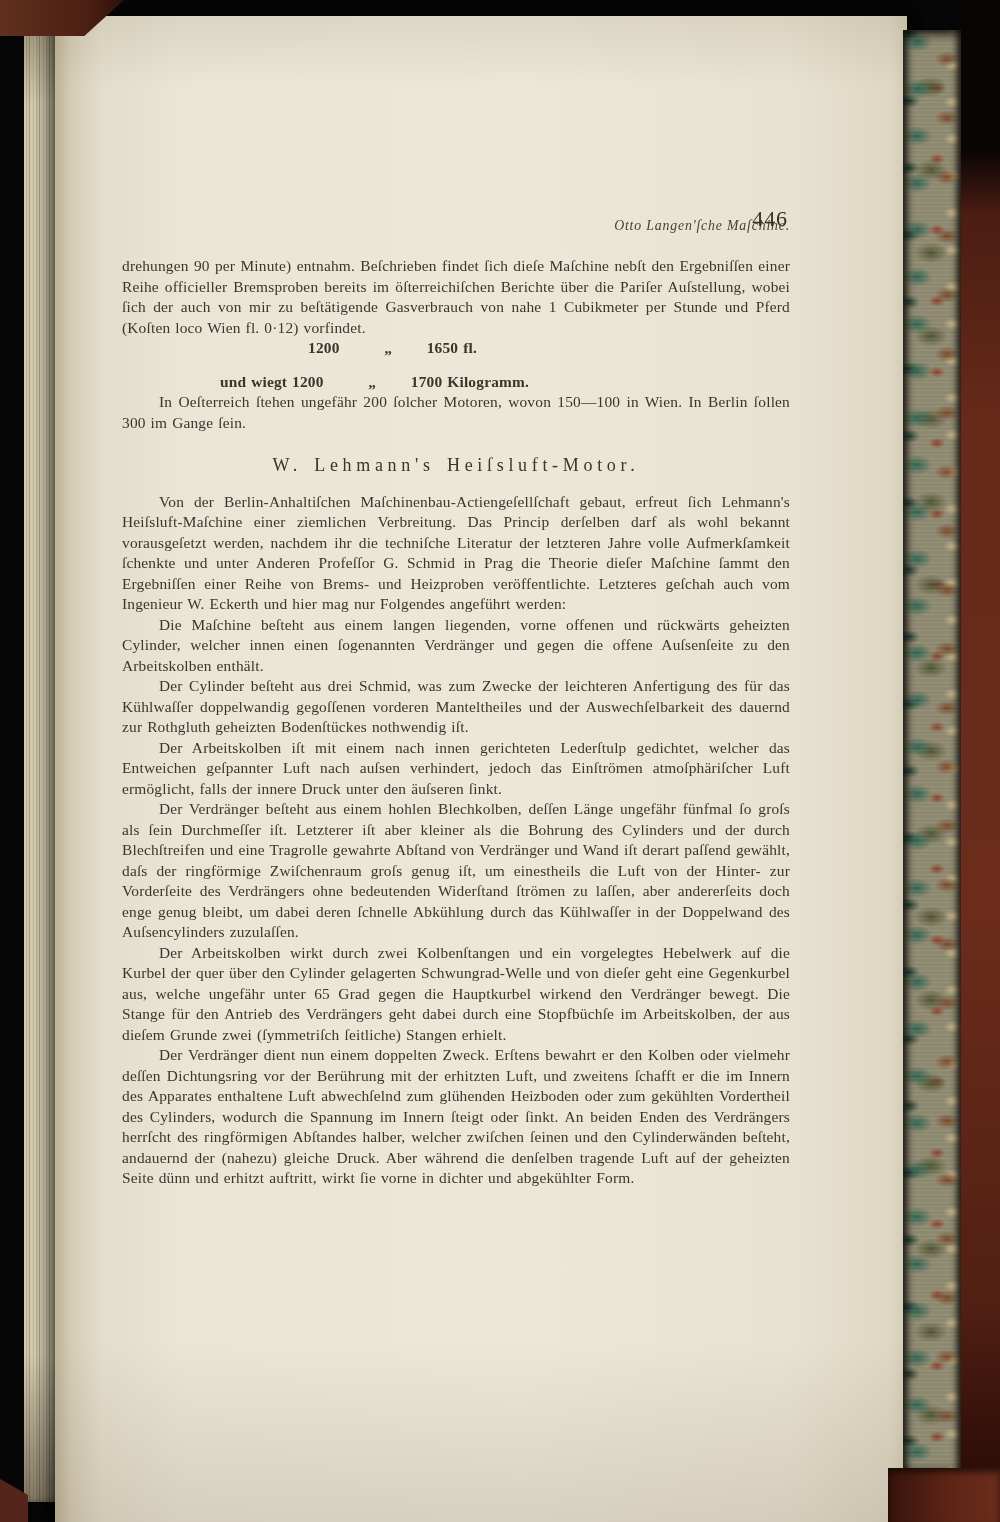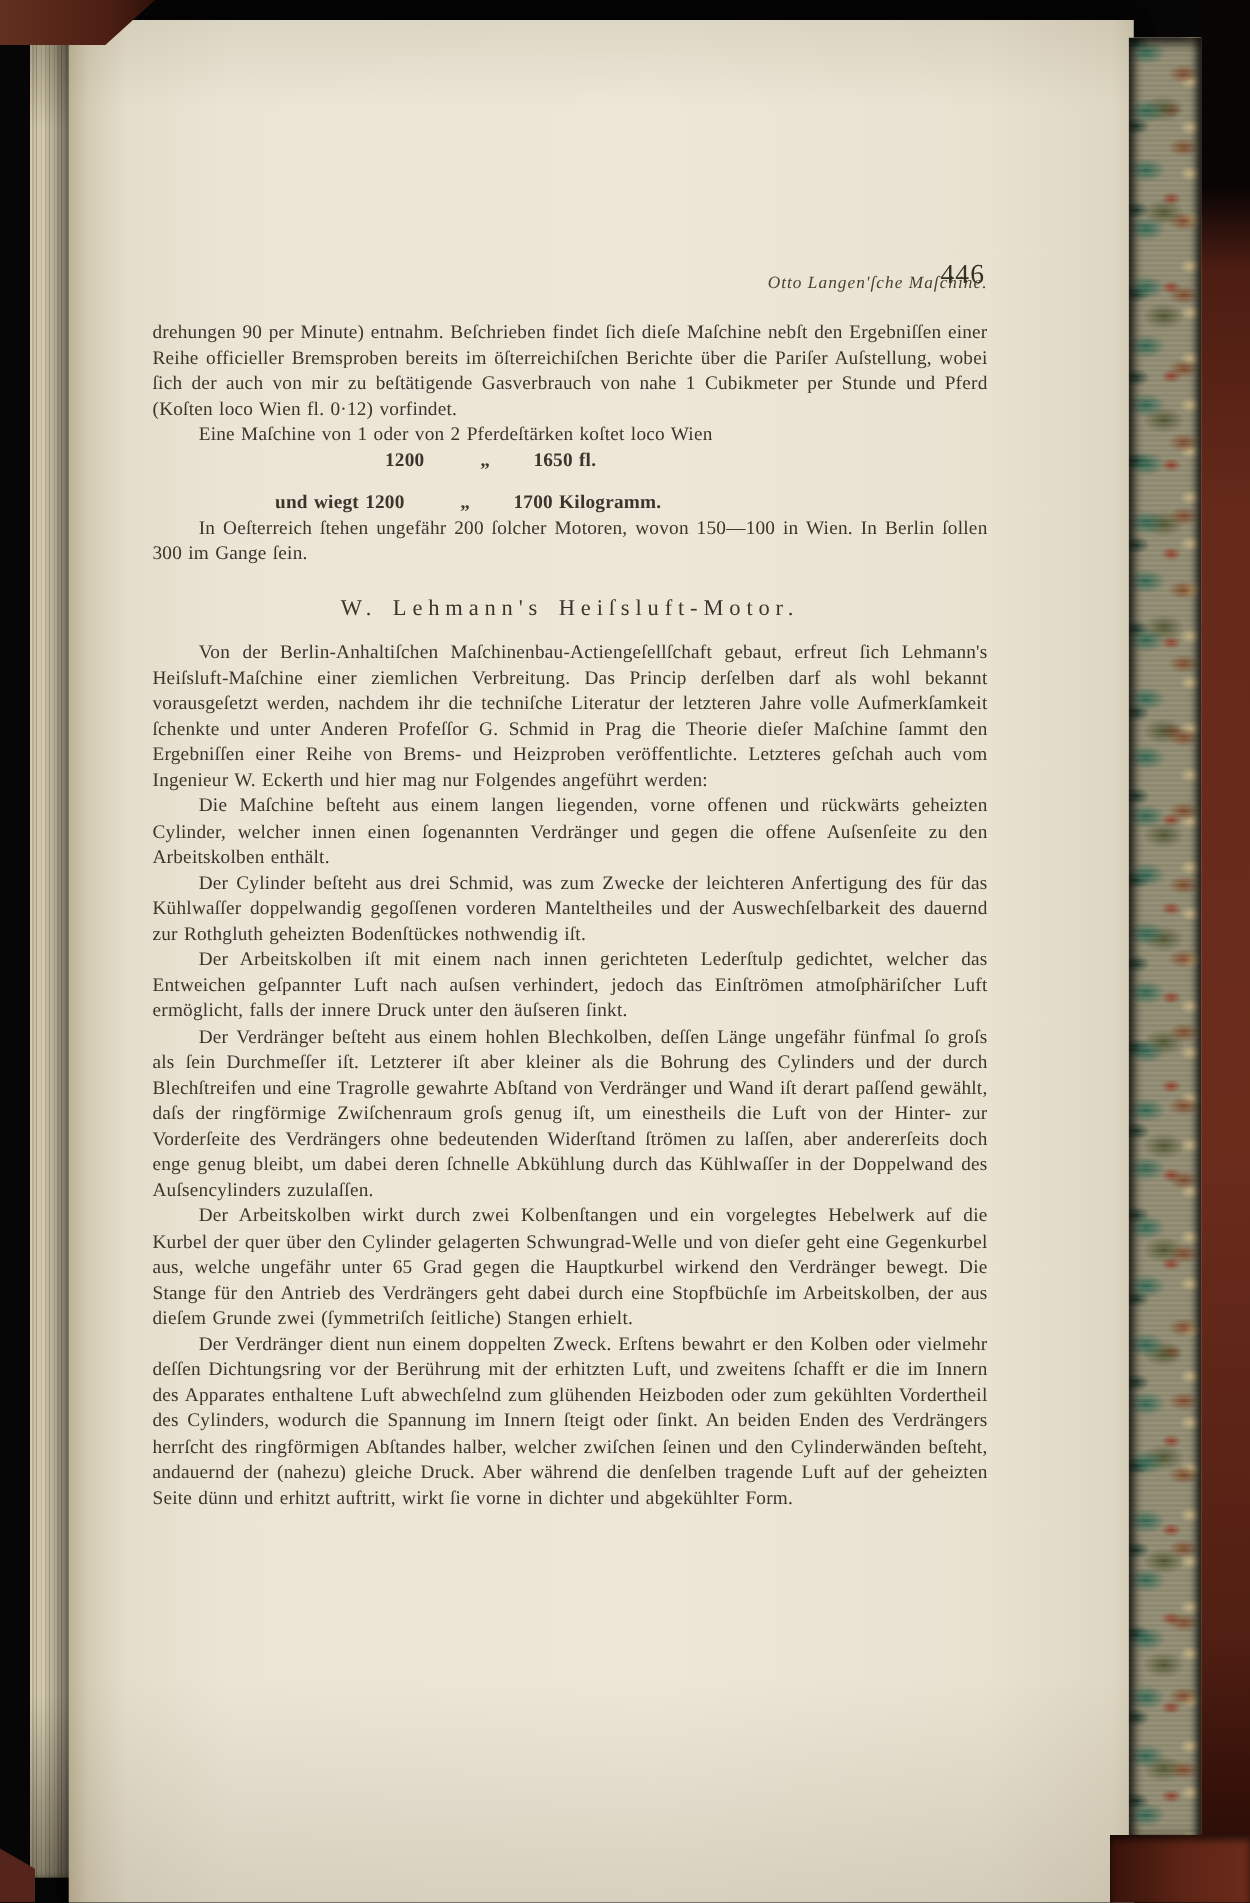--- a/index.html
+++ b/index.html
@@ -113,21 +113,20 @@
 
   <div class="page">
 
     <div class="running-header">
       <span class="running-title">Otto Langen'ſche Maſchine.</span>
       <span class="page-number">446</span>
     </div>
 
     <div class="text-block">
       <p class="cont">drehungen 90 per Minute) entnahm. Beſchrieben findet ſich dieſe Maſchine nebſt den Ergebniſſen einer Reihe officieller Bremsproben bereits im öſterreichiſchen Berichte über die Pariſer Auſstellung, wobei ſich der auch von mir zu beſtätigende Gasverbrauch von nahe 1 Cubikmeter per Stunde und Pferd (Koſten loco Wien fl. 0·12) vorfindet.</p>
-      <p>Eine Maſchine von 1 oder von 2 Pferdeſtärken koſtet loco Wien</p>
       <p class="price p1">1200         „       1650 fl.</p>
       <p class="price p2">und wiegt 1200         „       1700 Kilogramm.</p>
       <p>In Oeſterreich ſtehen ungefähr 200 ſolcher Motoren, wovon 150—100 in Wien. In Berlin ſollen 300 im Gange ſein.</p>
 
       <h2 class="section">W. Lehmann's Heiſsluft-Motor.</h2>
 
       <p>Von der Berlin-Anhaltiſchen Maſchinenbau-Actiengeſellſchaft gebaut, erfreut ſich Lehmann's Heiſsluft-Maſchine einer ziemlichen Verbreitung. Das Princip derſelben darf als wohl bekannt vorausgeſetzt werden, nachdem ihr die techniſche Literatur der letzteren Jahre volle Aufmerkſamkeit ſchenkte und unter Anderen Profeſſor G. Schmid in Prag die Theorie dieſer Maſchine ſammt den Ergebniſſen einer Reihe von Brems- und Heizproben veröffentlichte. Letzteres geſchah auch vom Ingenieur W. Eckerth und hier mag nur Folgendes angeführt werden:</p>
       <p>Die Maſchine beſteht aus einem langen liegenden, vorne offenen und rückwärts geheizten Cylinder, welcher innen einen ſogenannten Verdränger und gegen die offene Auſsenſeite zu den Arbeitskolben enthält.</p>
       <p>Der Cylinder beſteht aus drei Schmid, was zum Zwecke der leichteren Anfertigung des für das Kühlwaſſer doppelwandig gegoſſenen vorderen Manteltheiles und der Auswechſelbarkeit des dauernd zur Rothgluth geheizten Bodenſtückes nothwendig iſt.</p>
       <p>Der Arbeitskolben iſt mit einem nach innen gerichteten Lederſtulp gedichtet, welcher das Entweichen geſpannter Luft nach auſsen verhindert, jedoch das Einſtrömen atmoſphäriſcher Luft ermöglicht, falls der innere Druck unter den äuſseren ſinkt.</p>

